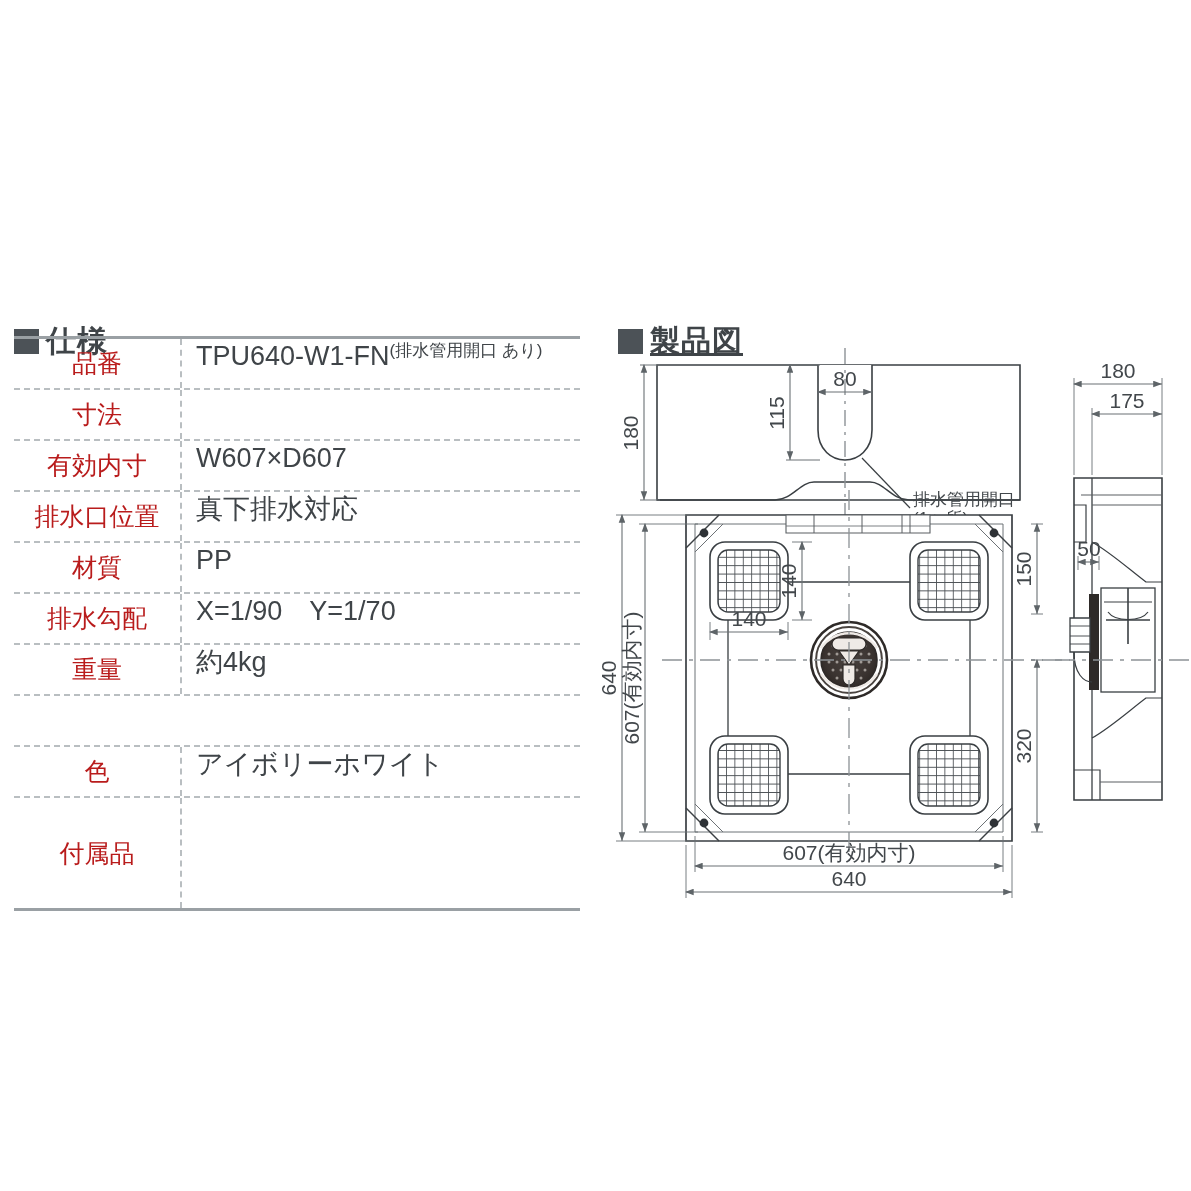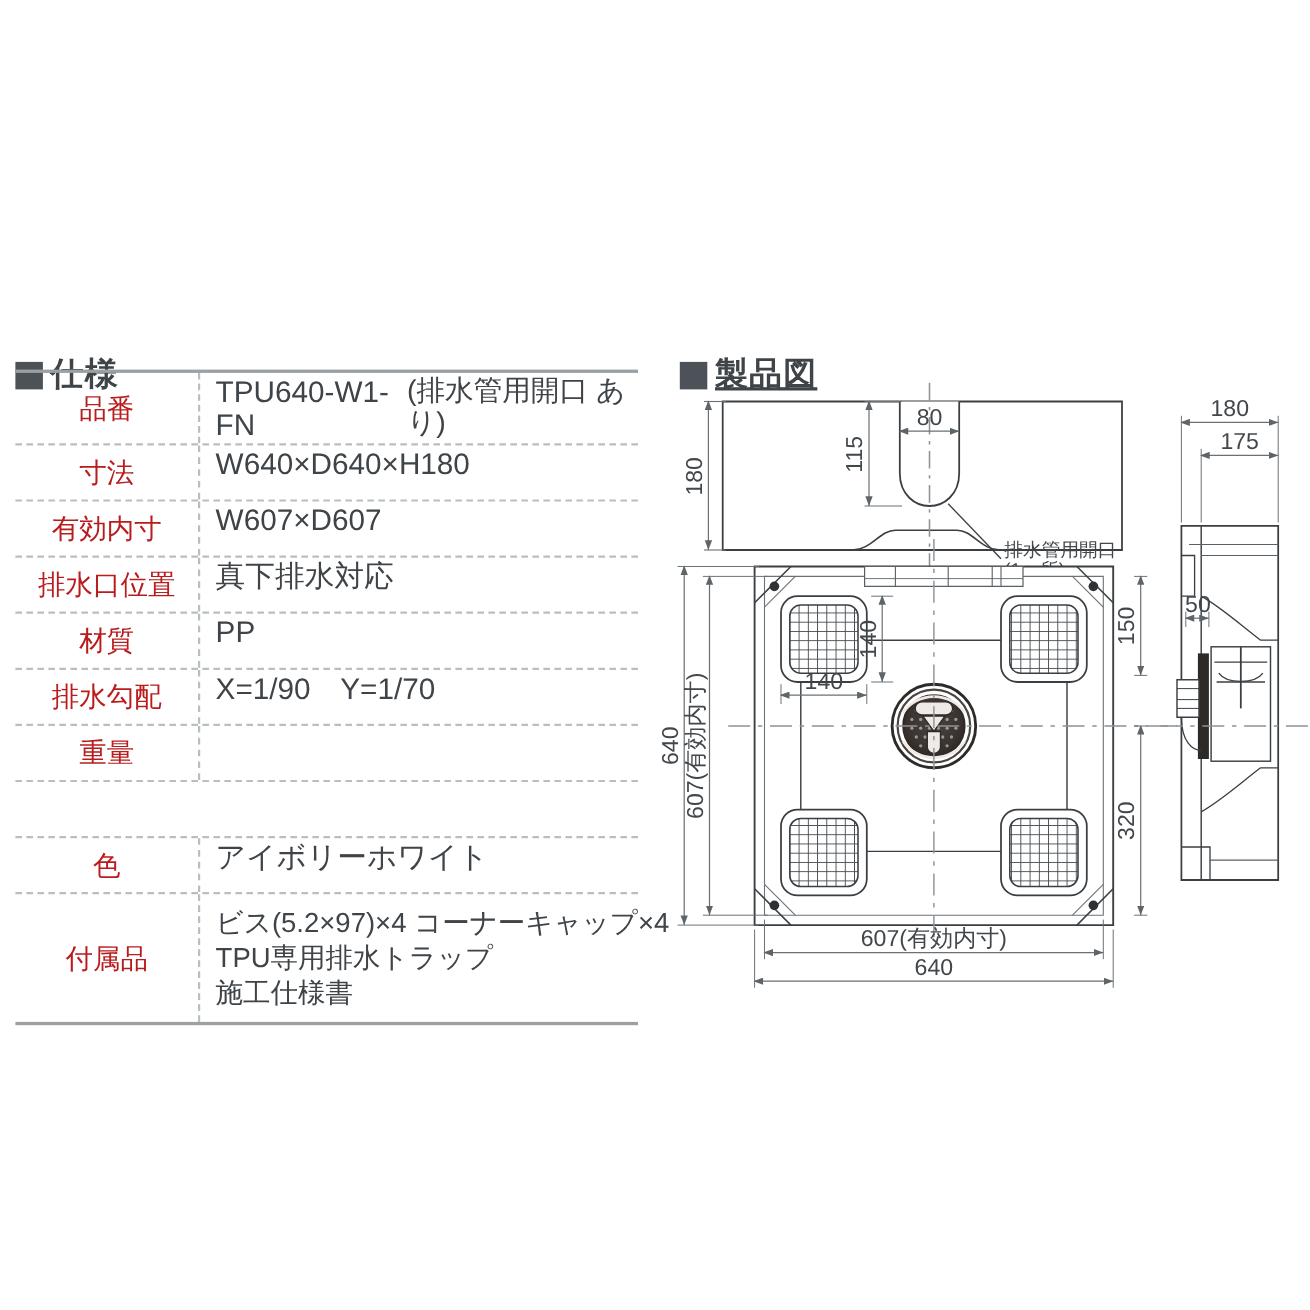--- a/index.html
+++ b/index.html
@@ -83,21 +83,21 @@
     display: flex;
     align-items: flex-start;
     padding: 2px 0 2px 14px;
     font-size: 27px;
     font-weight: 400;
     color: #3f4448;
     box-sizing: border-box;
     line-height: 1.12;
   }
   .scell-value .sub {
-    font-size: 26px;
+    font-size: 17px;
   }
   .scell-value.multiline {
     display: block;
     padding-top: 10px;
     padding-bottom: 10px;
     font-size: 25px;
     line-height: 1.28;
   }
   .scell-value.multiline div { white-space: nowrap; }
 
@@ -136,21 +136,20 @@
   <div class="srow">
     <div class="scell-label">品番</div>
     <div class="scell-value">
       <span>TPU640-W1-FN</span>
         <span class="sub">(排水管用開口 あり)</span>
     </div>
   </div>
 
   <div class="srow">
     <div class="scell-label">寸法</div>
-    <div class="scell-value">W640×D640×H180</div>
   </div>
 
   <div class="srow">
     <div class="scell-label">有効内寸</div>
     <div class="scell-value">W607×D607</div>
   </div>
 
   <div class="srow">
     <div class="scell-label">排水口位置</div>
     <div class="scell-value">真下排水対応</div>
@@ -161,37 +160,33 @@
     <div class="scell-value">PP</div>
   </div>
 
   <div class="srow">
     <div class="scell-label">排水勾配</div>
     <div class="scell-value">X=1/90　Y=1/70</div>
   </div>
 
   <div class="srow">
     <div class="scell-label">重量</div>
+    <div class="scell-value">約4kg</div>
   </div>
 
   <div class="srow">
   </div>
 
   <div class="srow">
     <div class="scell-label">色</div>
     <div class="scell-value">アイボリーホワイト</div>
   </div>
 
   <div class="srow last" style="min-height:110px;">
     <div class="scell-label">付属品</div>
-    <div class="scell-value multiline">
-      <div>ビス(5.2×97)×4  コーナーキャップ×4</div>
-      <div>TPU専用排水トラップ</div>
-      <div>施工仕様書</div>
-    </div>
   </div>
 
   <div class="bottom-rule"></div>
 </div>
 
 <div class="section-header" id="drawing-header">
   <div class="header-square"></div>
   <div class="header-text">製品図</div>
 </div>
 

